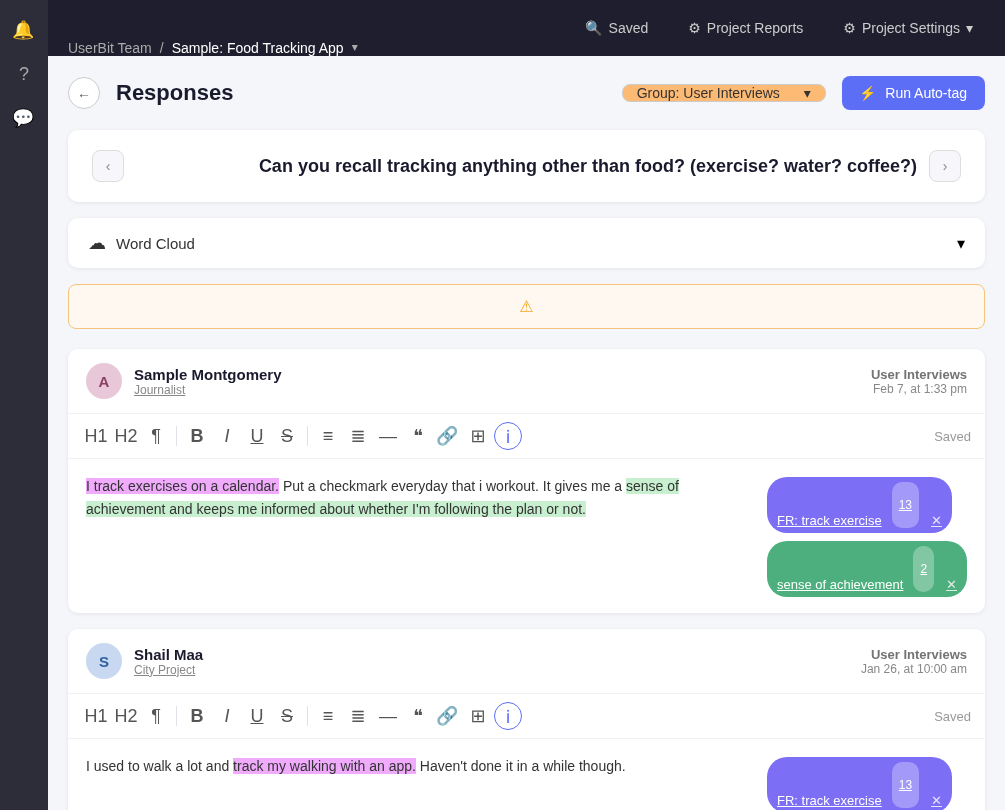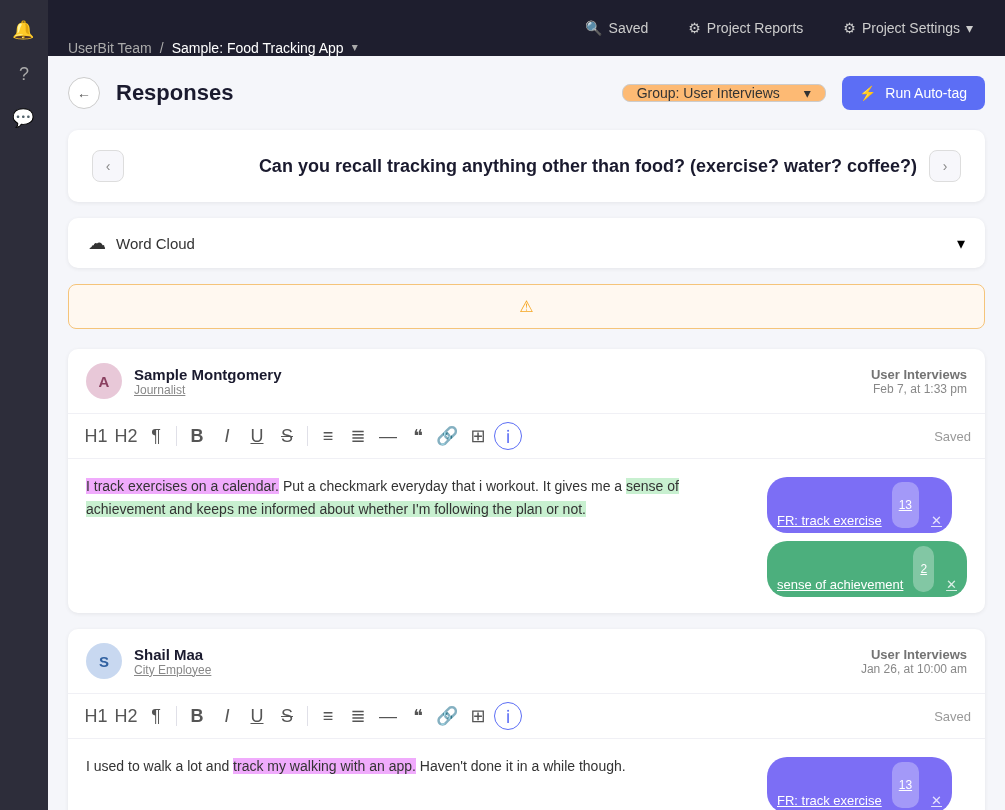--- a/index.html
+++ b/index.html
@@ -196,21 +196,21 @@
           </div>
         </div>
       </div>
     </div>
 
     <div class="response-card">
       <div class="response-meta">
         <div class="avatar avatar-s">S</div>
         <div class="user-info">
           <div class="user-name">Shail Maa</div>
-          <div class="user-role">City Employee</div>
+          <div class="user-role">City Project</div>
         </div>
         <div class="response-source">
           <div class="source-name">User Interviews</div>
           <div class="source-date">Jan 26, at 10:00 am</div>
         </div>
       </div>
 
       <div class="editor-toolbar">
         <button class="toolbar-btn">H1</button>
         <button class="toolbar-btn">H2</button>

